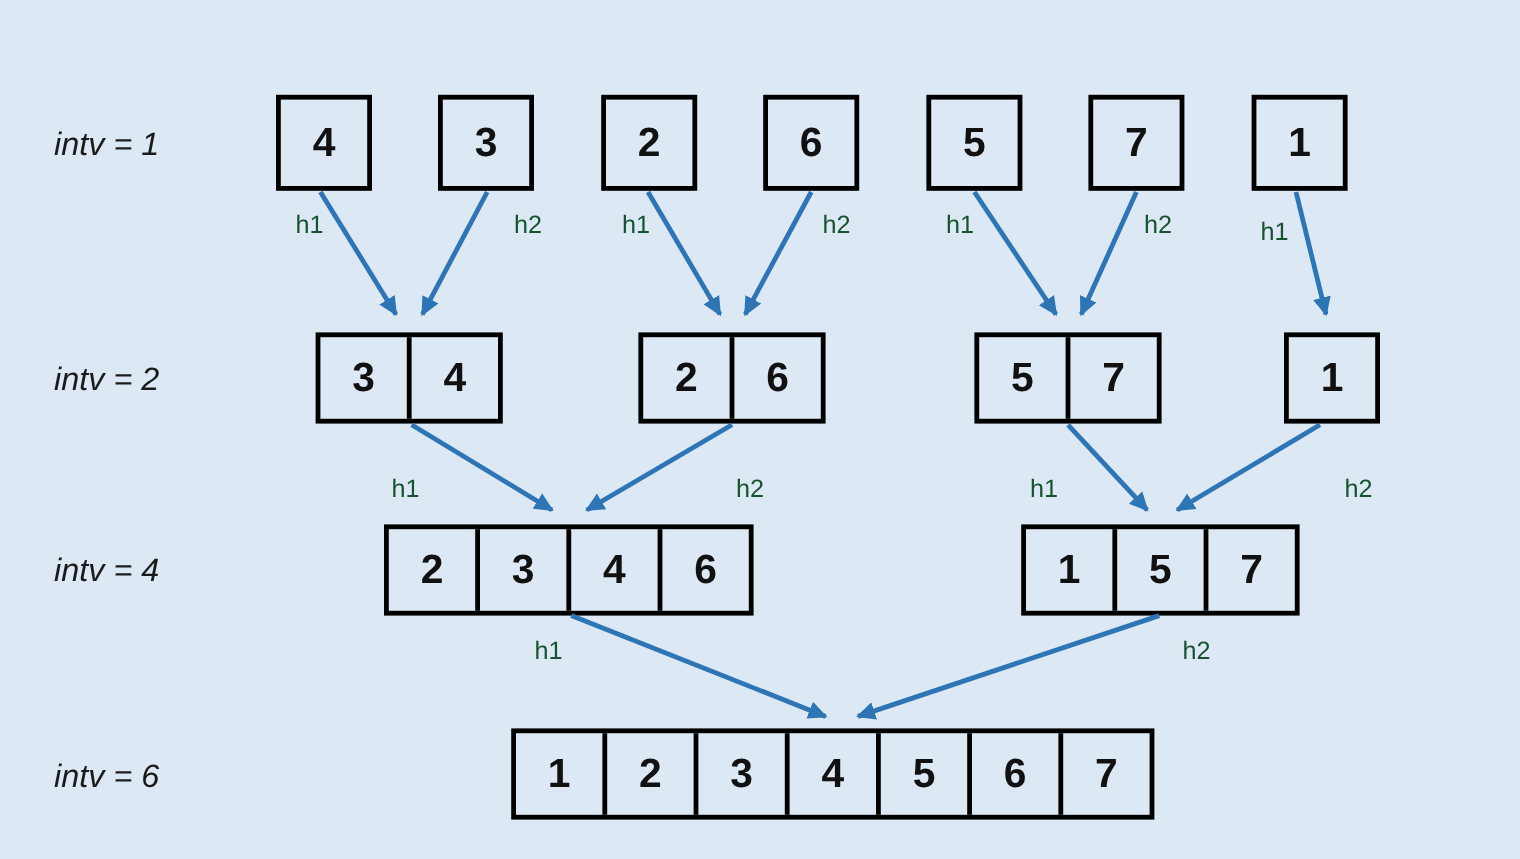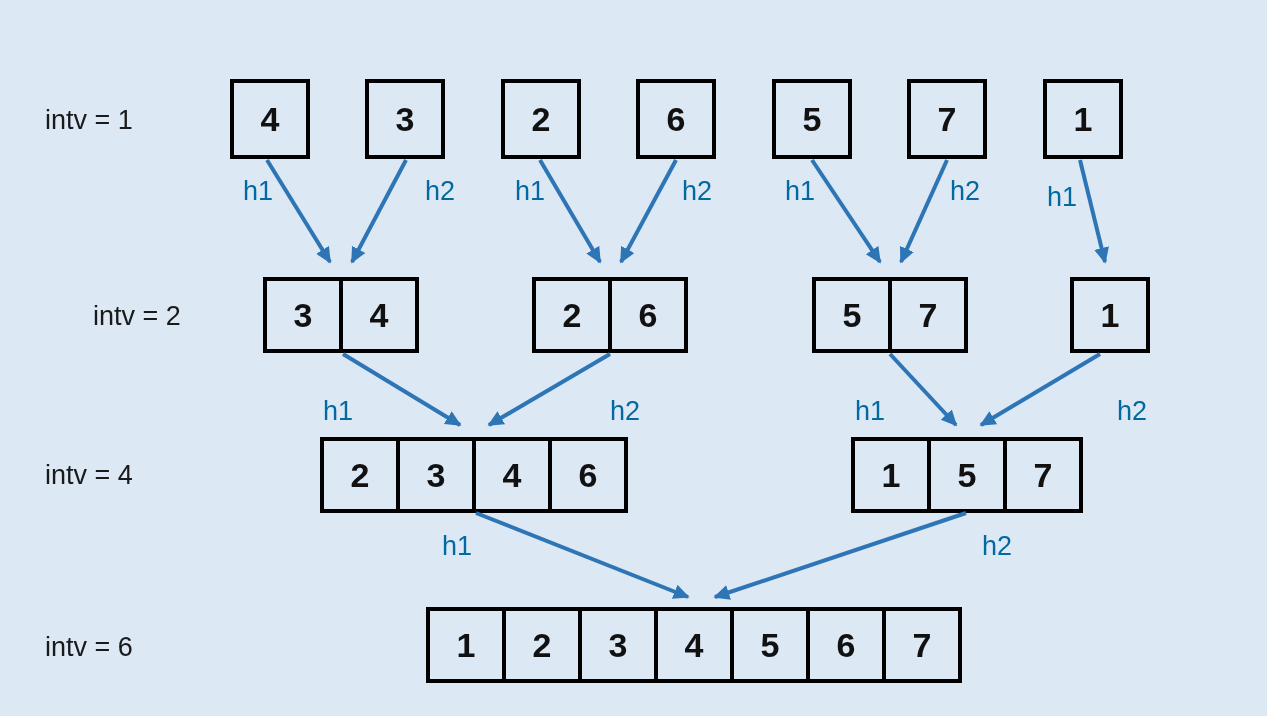--- a/index.html
+++ b/index.html
@@ -12,20 +12,21 @@
     width:1267px;height:716px;
     background:#dce8f4;
     overflow:hidden;
   }
   .intv-label{
     position:absolute;
     left:45px;
     font-size:27px;
     color:#1a1a1a;
     white-space:nowrap;
+    font-style:italic;
   }
   .group{
     position:absolute;
     display:flex;
     border:4px solid #000;
   }
   .cell{
     width:72px;
     display:flex;
     align-items:center;
@@ -33,41 +34,41 @@
     font-size:34px;
     font-weight:bold;
     color:#111;
   }
   .cell + .cell{ border-left:4px solid #000; }
   .r1 .cell{ height:72px; }
   .r2 .cell, .r3 .cell, .r4 .cell{ height:68px; }
   .hlabel{
     position:absolute;
     transform:translateX(-50%);
-    font-size:27px;
-    color:#0369a1;
+    font-size:21px;
+    color:#14532d;
     white-space:nowrap;
   }
   svg.arrows{
     position:absolute;
     left:0;top:0;
     pointer-events:none;
   }
   svg.arrows line{
     stroke:#2e75b6;
     stroke-width:4;
   }
 </style>
 </head>
 <body>
 
 <div class="canvas">
 
   <div class="intv-label" style="top:105px;">intv = 1</div>
-  <div class="intv-label" style="top:301px;margin-left:48px;">intv = 2</div>
+  <div class="intv-label" style="top:301px;">intv = 2</div>
   <div class="intv-label" style="top:460px;text-align:center;">intv = 4</div>
   <div class="intv-label" style="top:632px;">intv = 6</div>
 
   <div class="group r1" style="left:230px;top:79px;">
     <div class="cell">4</div>
   </div>
   <div class="group r1" style="left:365px;top:79px;">
     <div class="cell">3</div>
   </div>
   <div class="group r1" style="left:501px;top:79px;">

